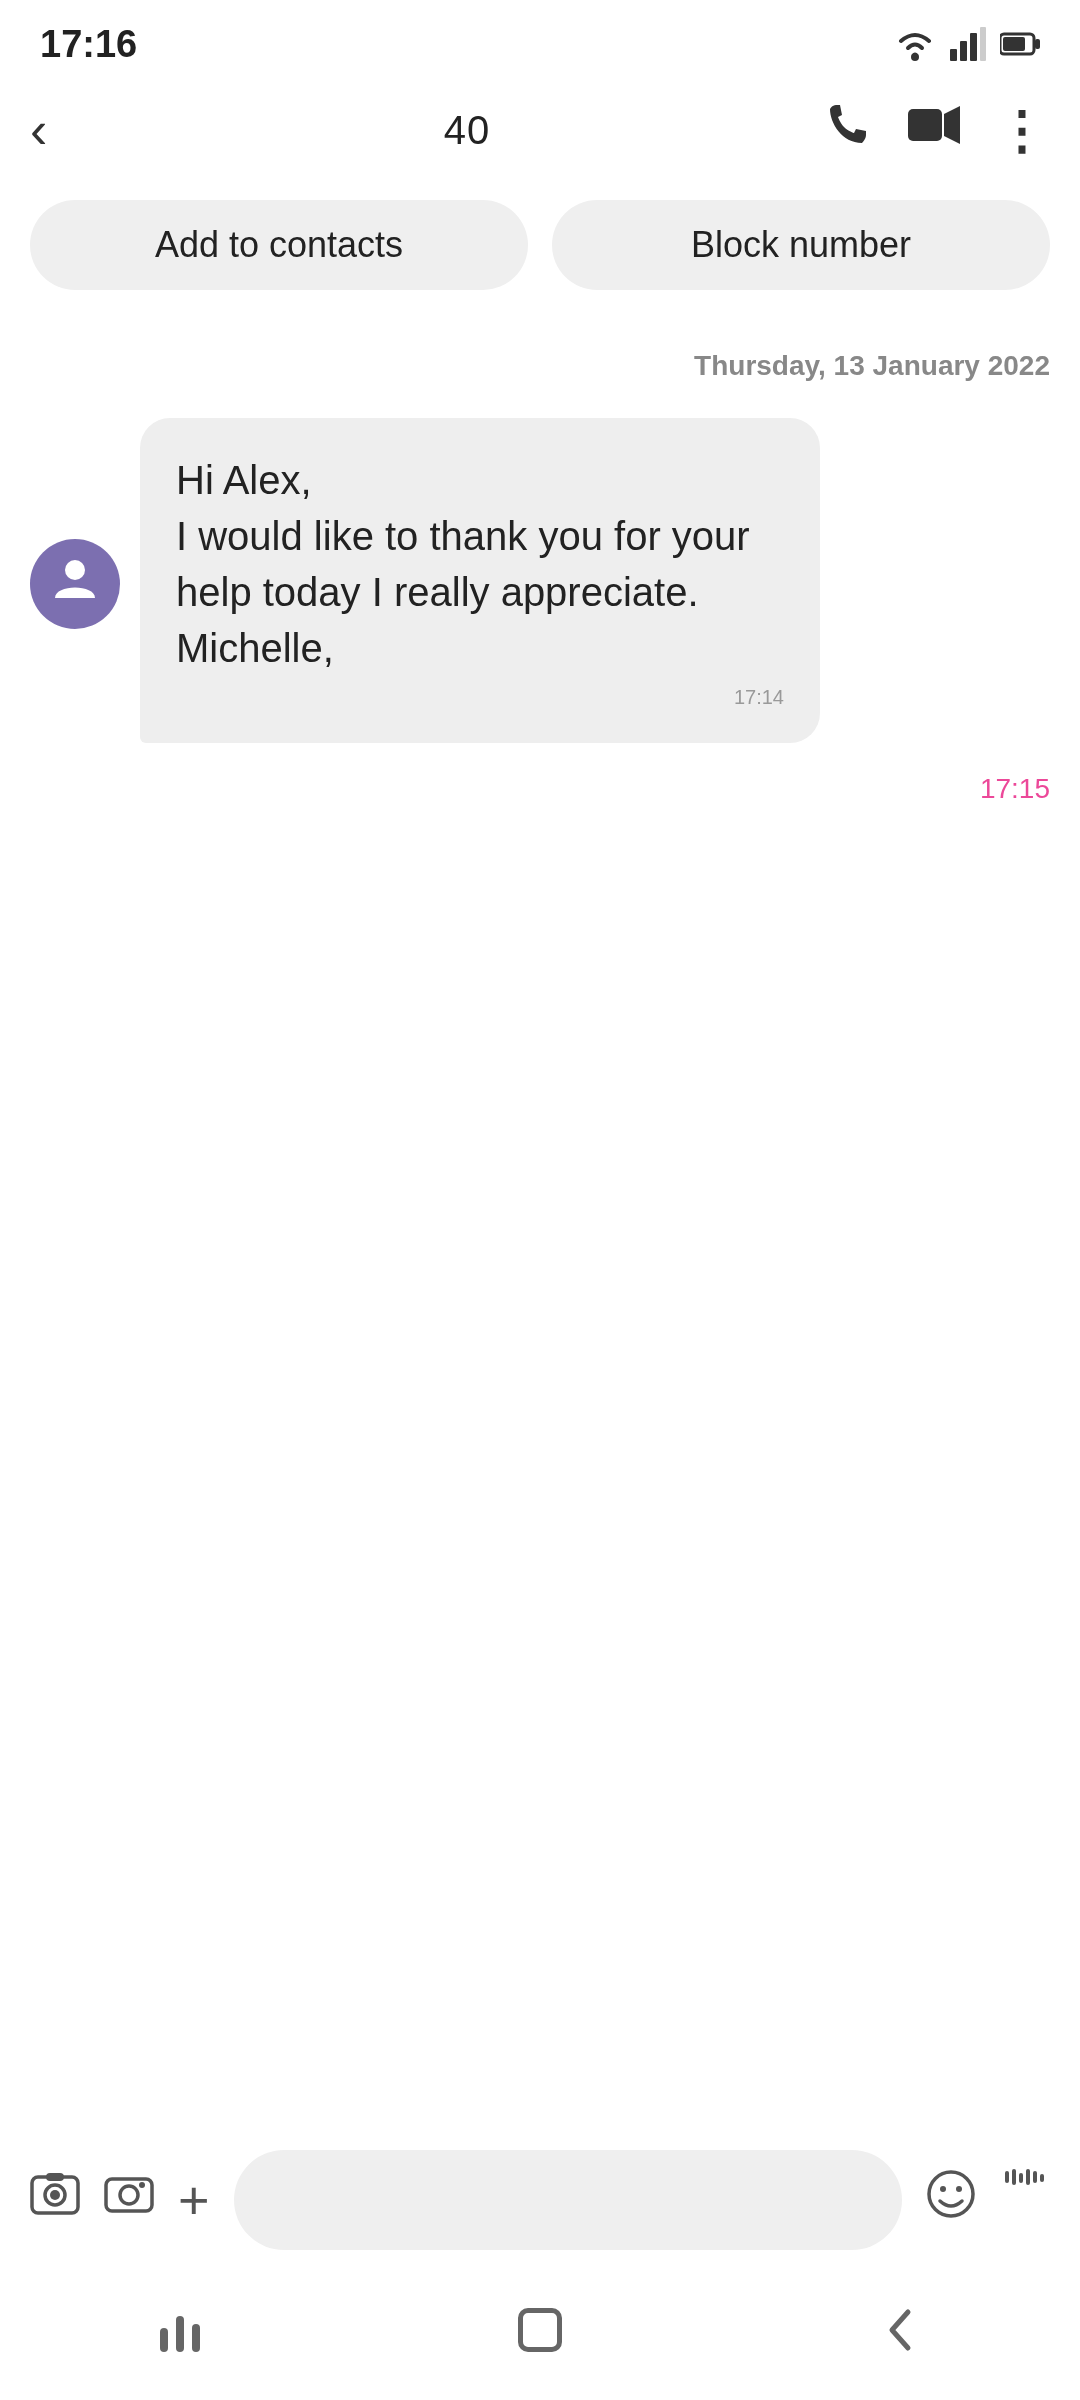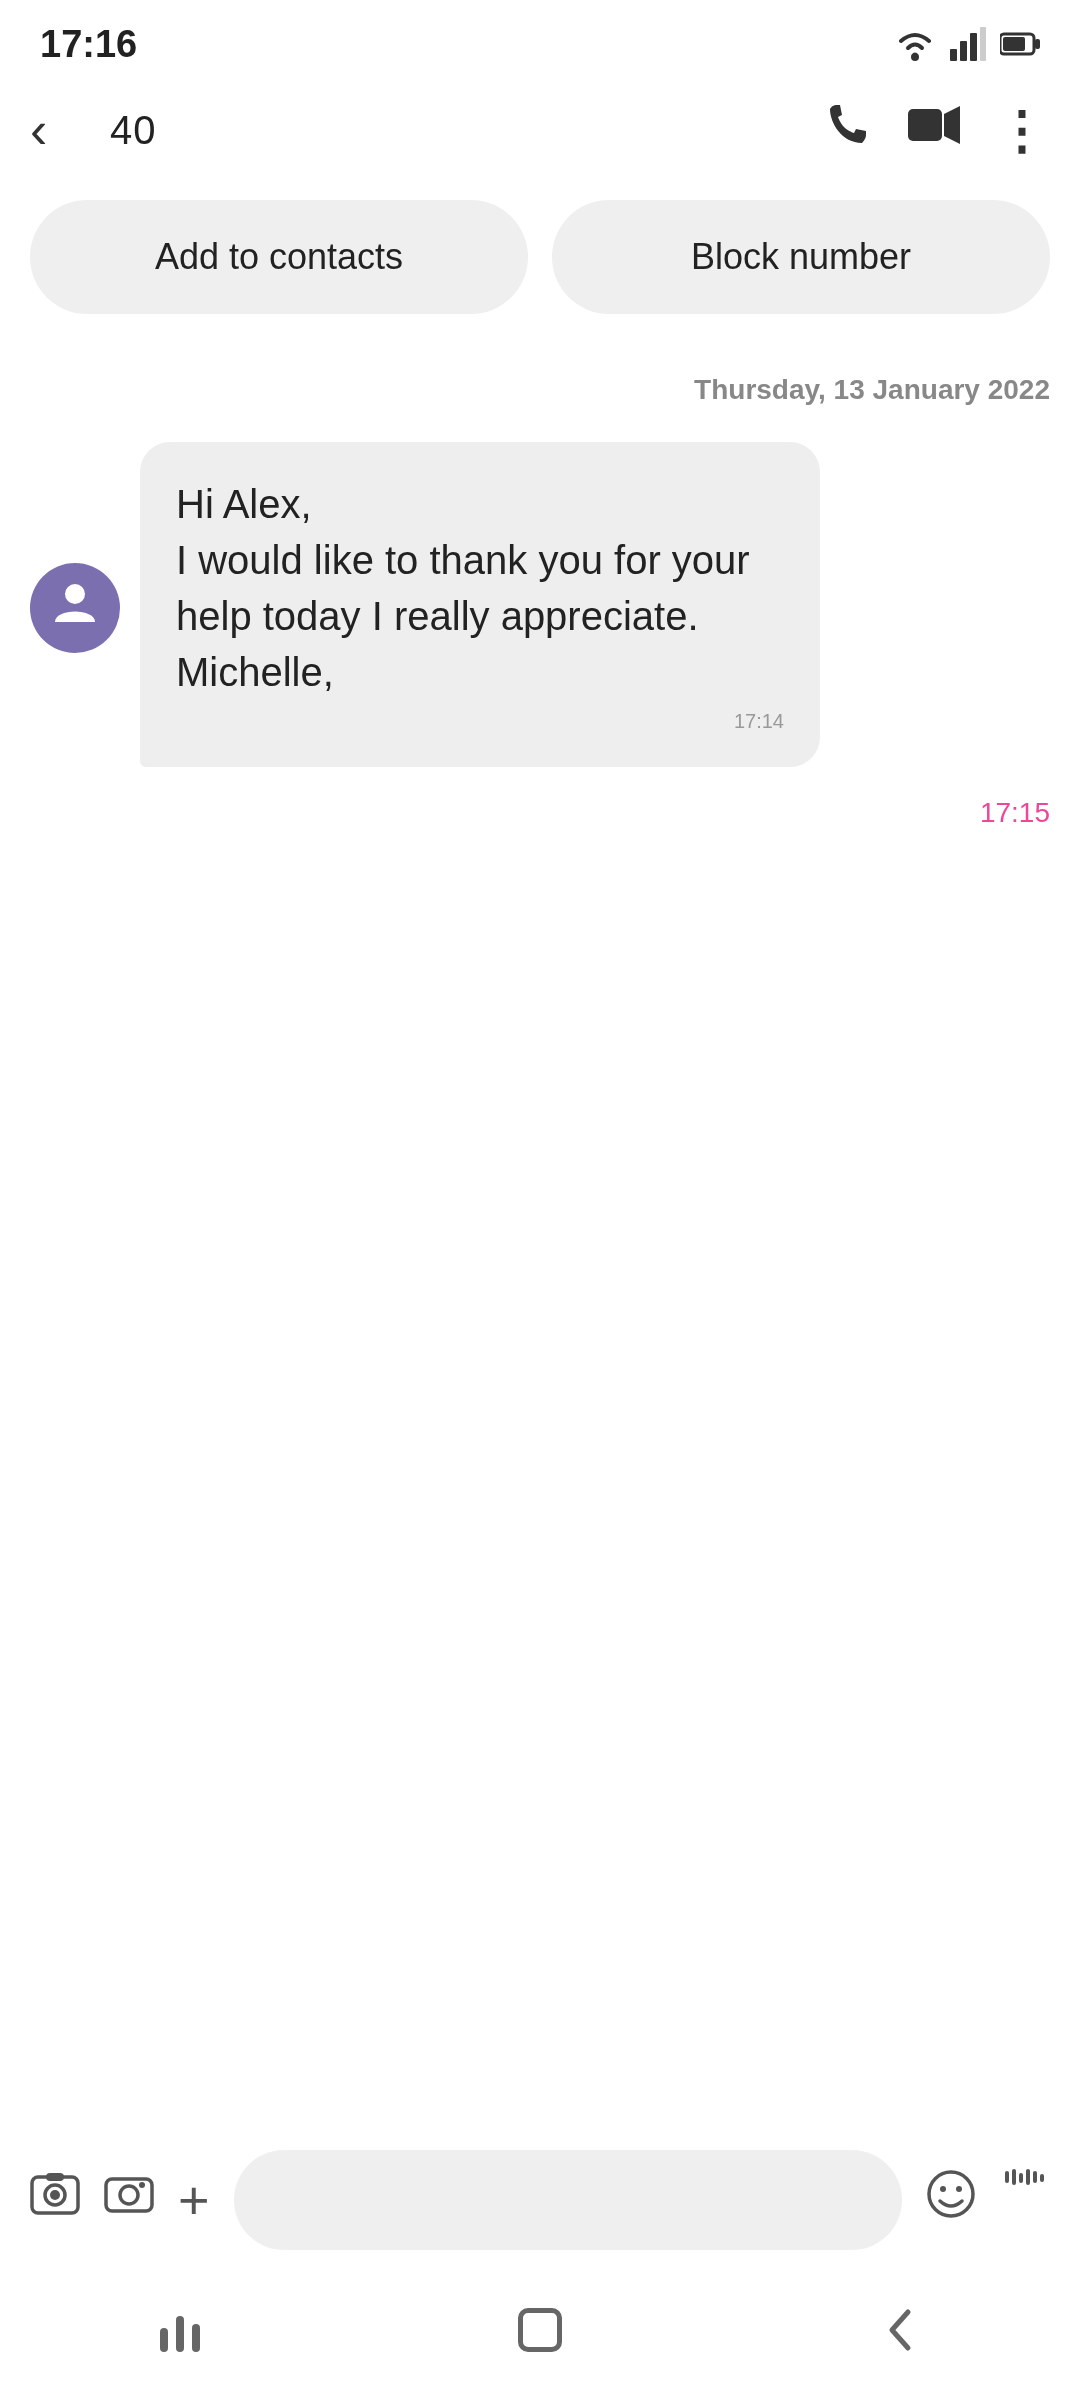--- a/index.html
+++ b/index.html
@@ -49,20 +49,21 @@
       color: #333;
       width: 70px;
       cursor: pointer;
     }
 
     .nav-contact-info {
       display: flex;
       flex-direction: column;
       flex: 1;
       padding-left: 10px;
+      align-items: center;
     }
 
     .nav-number {
       font-size: 40px;
       font-weight: 500;
       color: #222;
       letter-spacing: 1px;
     }
 
     .nav-actions {
@@ -80,21 +81,21 @@
     
     .action-buttons-row {
       display: flex;
       gap: 24px;
       padding: 20px 30px 30px 30px;
       background: #fff;
     }
 
     .action-btn {
       flex: 1;
-      height: 114px;
+      height: 90px;
       border-radius: 60px;
       border: none;
       background: #efefef;
       font-size: 36px;
       font-weight: 500;
       color: #222;
       cursor: pointer;
       display: flex;
       align-items: center;
       justify-content: center;

